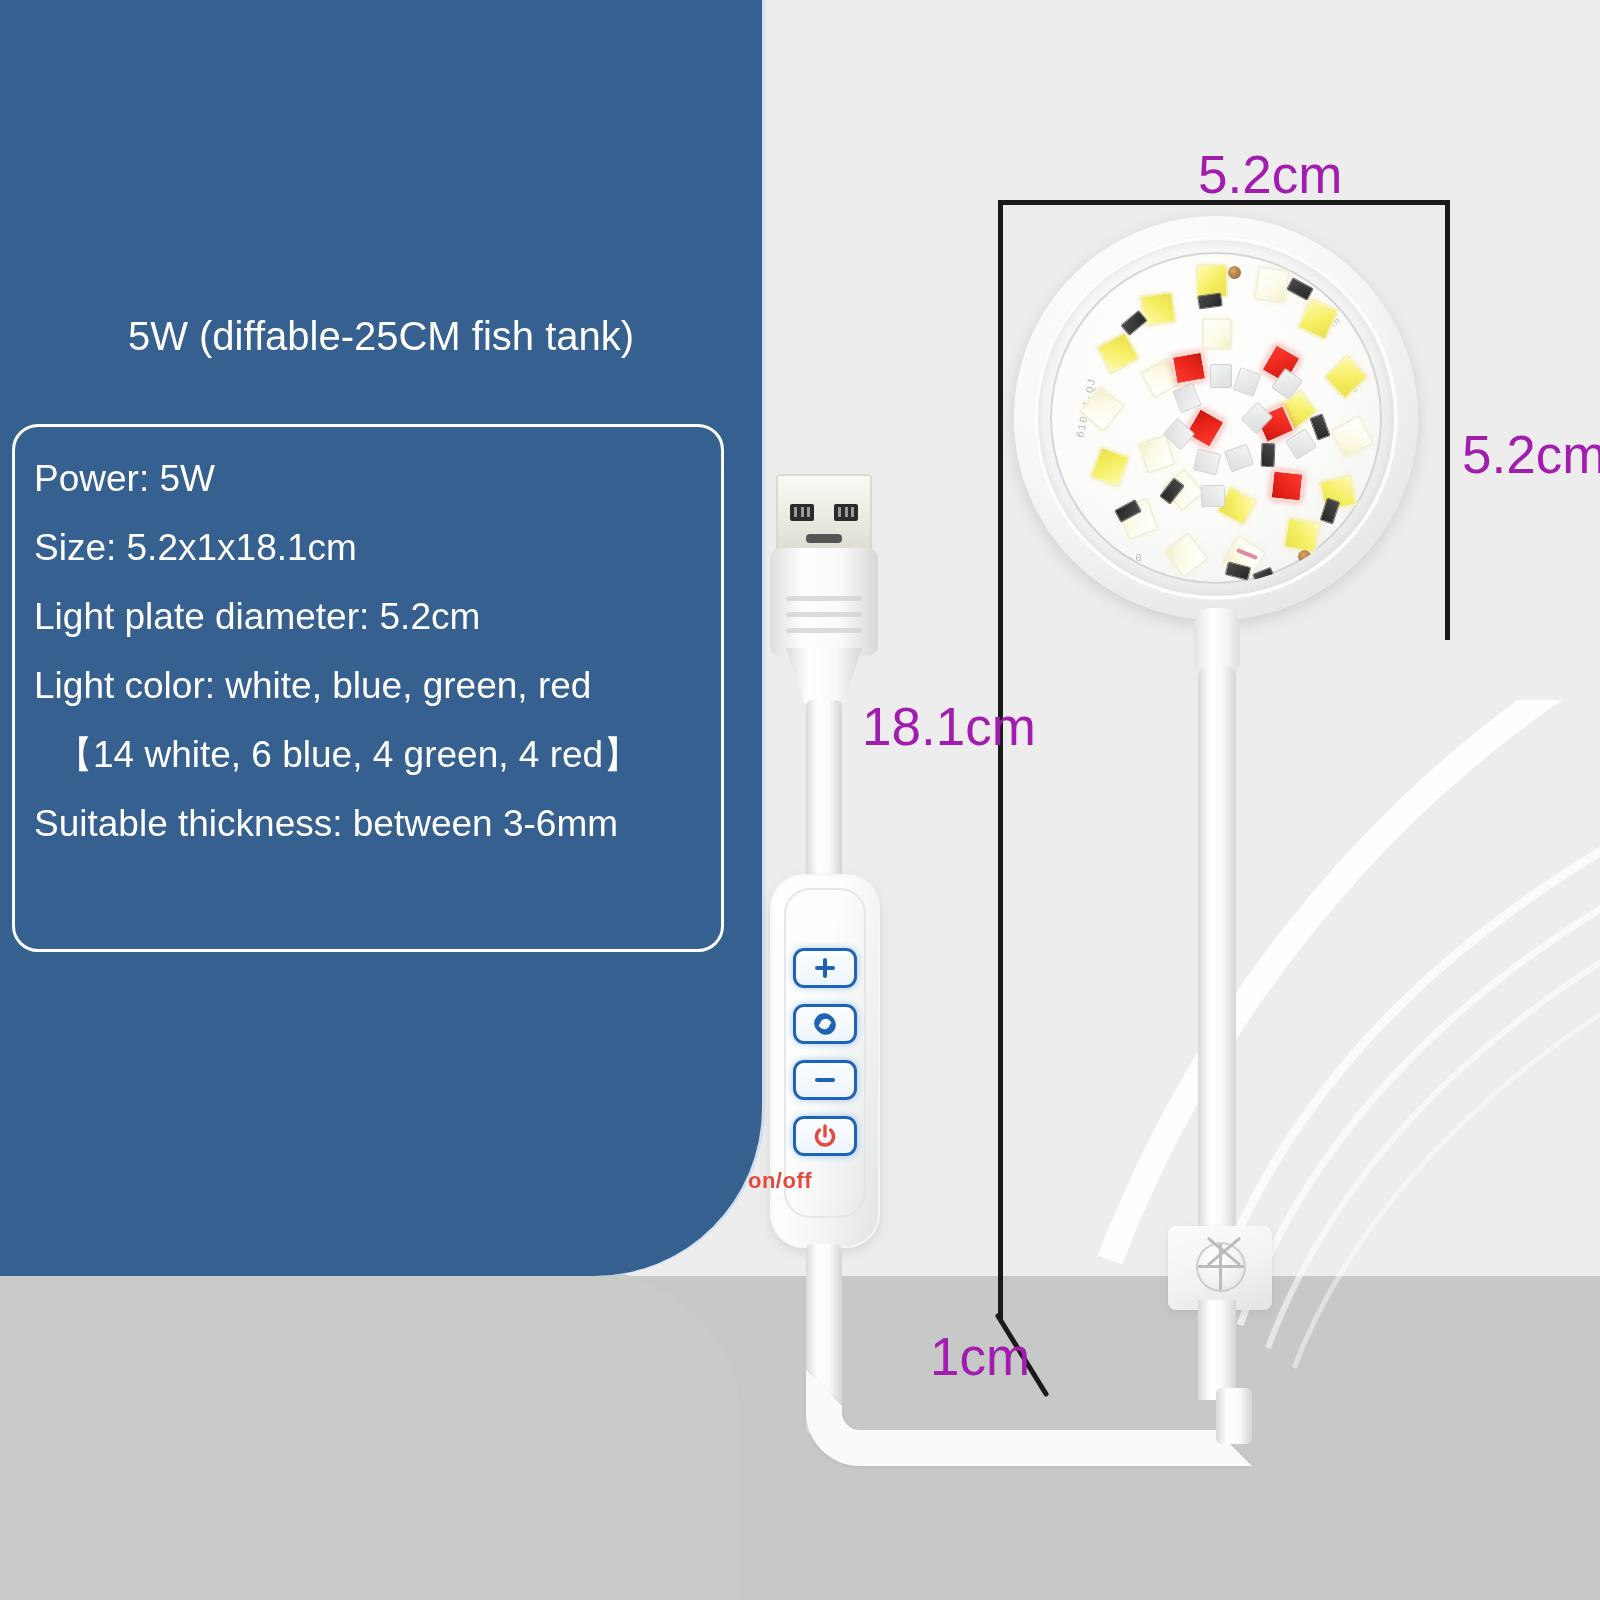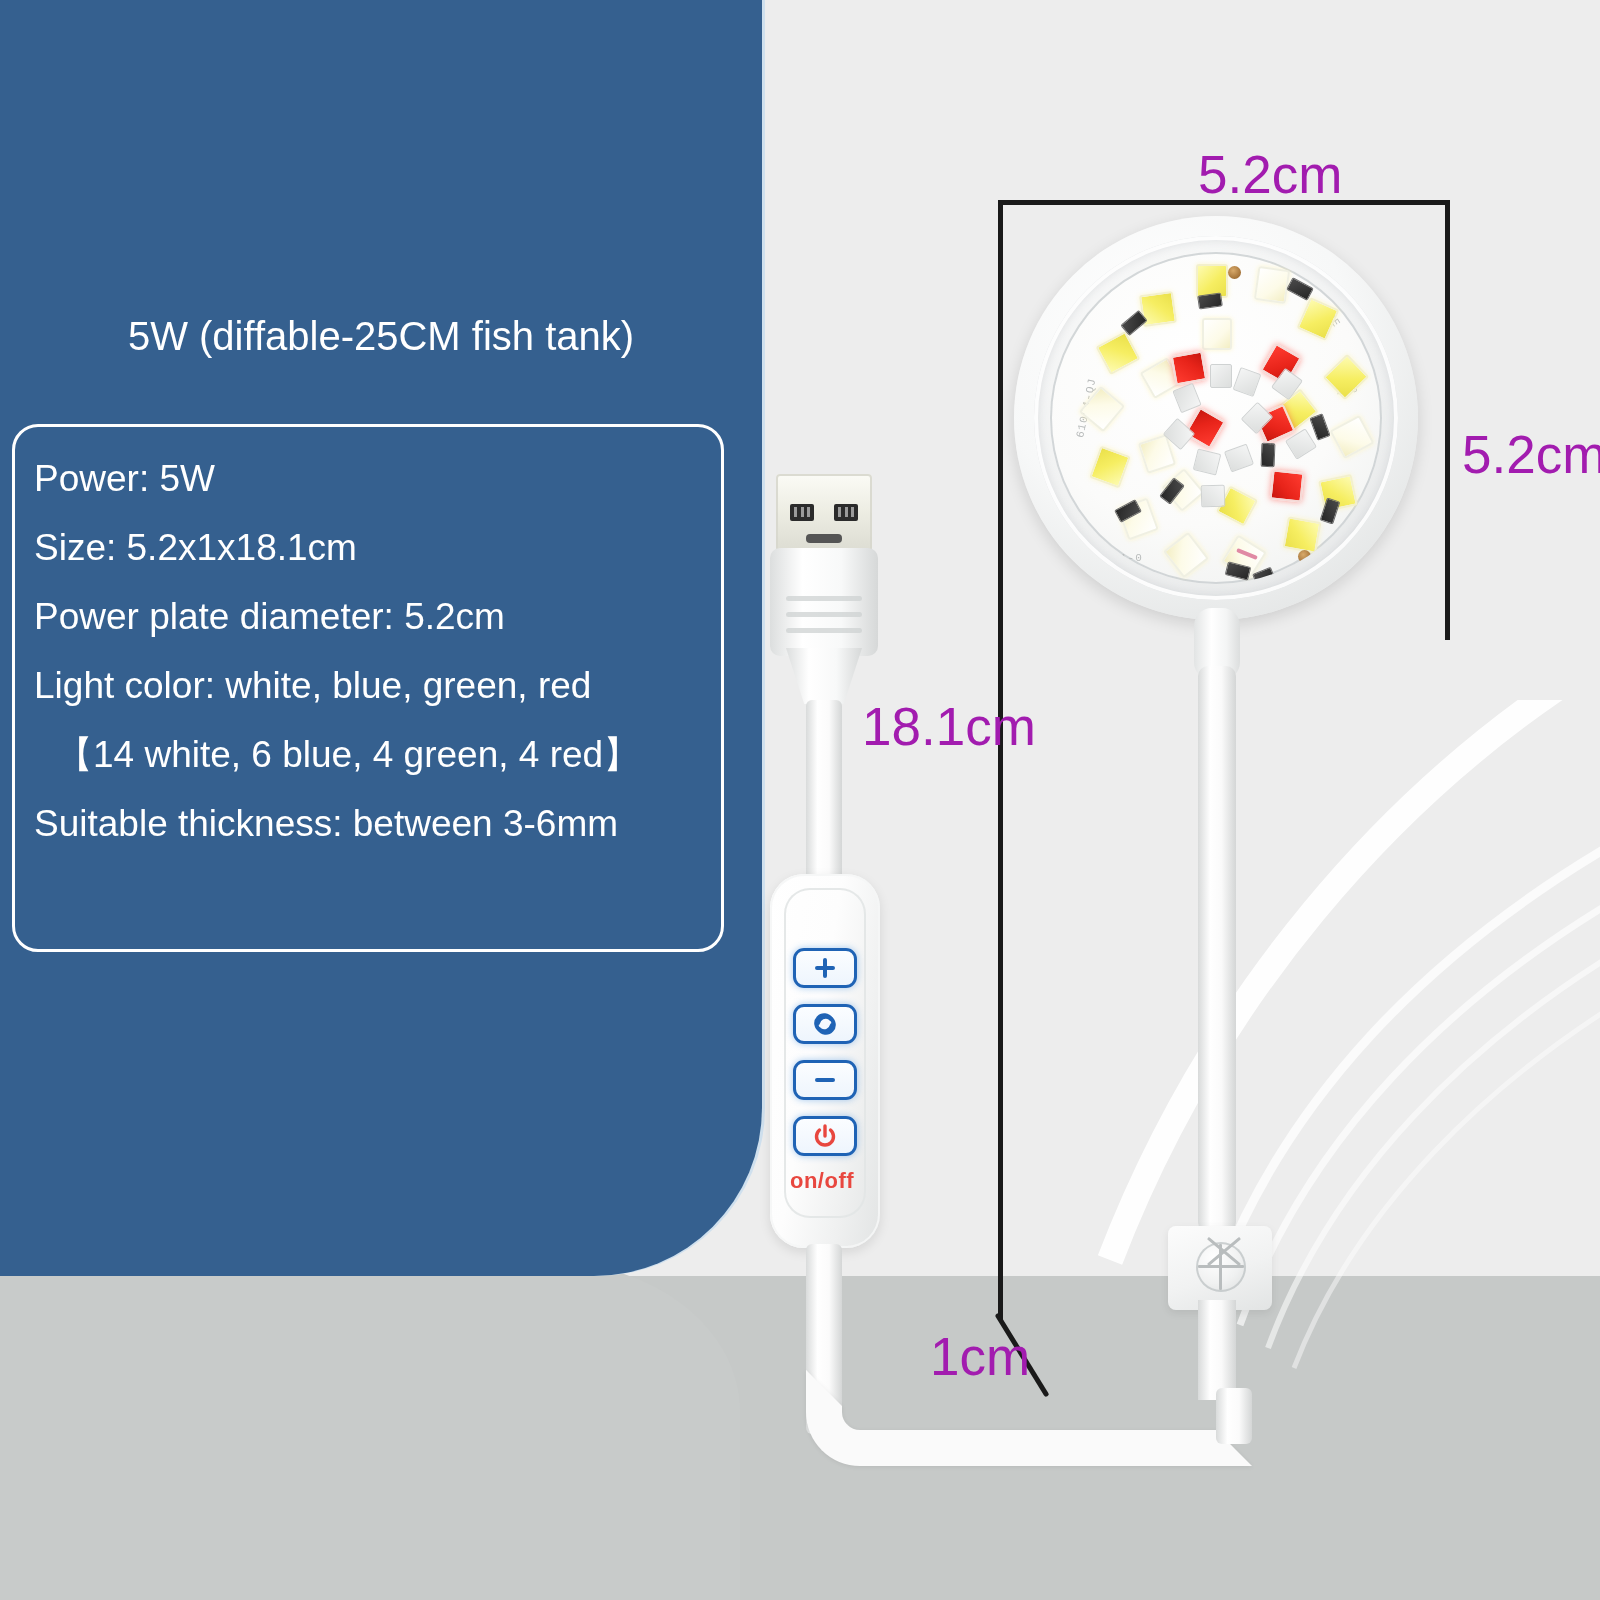--- a/index.html
+++ b/index.html
@@ -139,21 +139,21 @@
   }
   .btn{
     position:absolute;left:793px;width:64px;height:40px;border-radius:11px;
     box-sizing:border-box;border:3px solid #1f63b5;
     background:linear-gradient(180deg,#fbfdff 0%,#eef5fd 100%);
     box-shadow:0 0 7px rgba(60,140,225,.45);
     display:flex;align-items:center;justify-content:center;
   }
   .btn svg{display:block;}
   .onoff-label{
-    position:absolute;left:770px;top:1168px;width:104px;text-align:center;
+    position:absolute;left:728px;top:1168px;width:104px;text-align:center;
     color:#e8473f;font-size:22px;font-weight:bold;letter-spacing:.5px;
   }
   .cable-lower{
     position:absolute;left:806px;top:1244px;width:36px;height:190px;border-radius:6px;
     background:linear-gradient(90deg,#d9dbdb 0%,#ffffff 32%,#fbfbfb 64%,#d4d6d6 100%);
   }
   .cable-bend{
     position:absolute;left:806px;top:1370px;width:446px;height:96px;
     border:36px solid transparent;
     border-left-color:#fafafa;border-bottom-color:#fafafa;
@@ -186,21 +186,21 @@
   </div>
 
   <div class="blue-panel"></div>
 
   <div class="panel-sub">5W (diffable-25CM fish tank)</div>
 
   <div class="spec-box"></div>
   <div class="spec-list" id="spec-list">
       <div class="ln">Power: 5W</div>
       <div class="ln">Size: 5.2x1x18.1cm</div>
-      <div class="ln">Power plate diameter: 5.2cm</div>
+      <div class="ln">Light plate diameter: 5.2cm</div>
       <div class="ln">Light color: white, blue, green, red</div>
       <div class="ln indent">【14 white, 6 blue, 4 green, 4 red】</div>
       <div class="ln">Suitable thickness: between 3-6mm</div>
     </div>
 
   <div class="dim-line" style="left:998px;top:200px;width:452px;height:5px;"></div>
   <div class="dim-line" style="left:998px;top:200px;width:5px;height:28px;"></div>
   <div class="dim-line" style="left:1445px;top:200px;width:5px;height:28px;"></div>
   <div class="dim-label" style="left:1198px;top:148px;">5.2cm</div>
 

